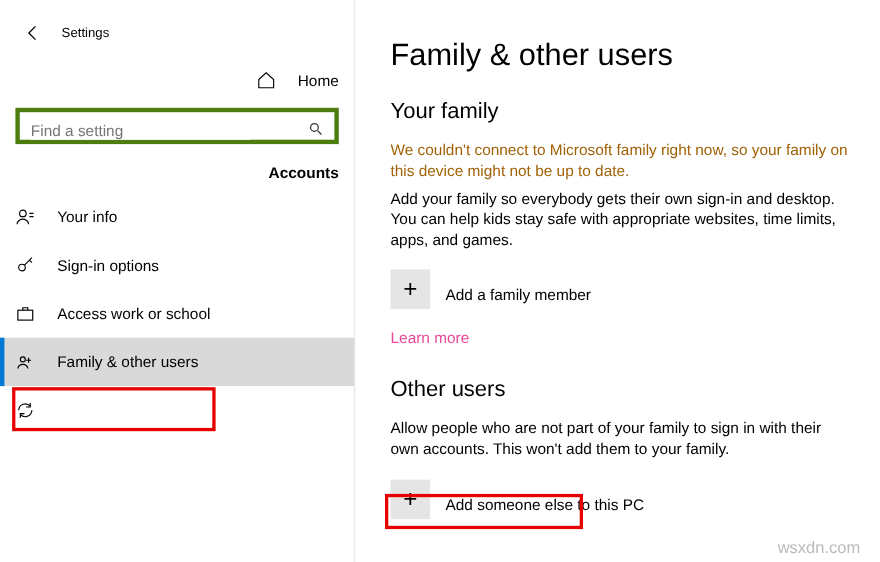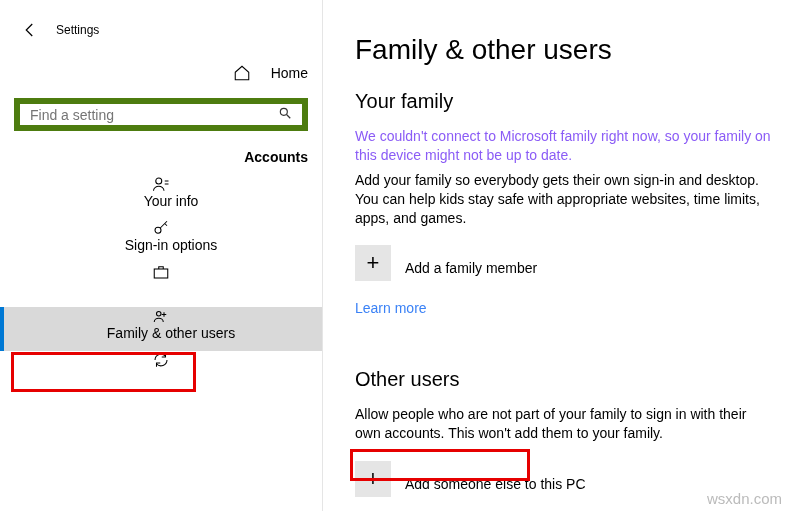--- a/index.html
+++ b/index.html
@@ -5,42 +5,42 @@
   * { box-sizing: border-box; margin: 0; padding: 0; font-family: "Segoe UI", Arial, sans-serif; }
   body { width: 800px; height: 511px; background: #fff; overflow: hidden; color: #000; position: relative; }
   .layout { display: flex; width: 100%; height: 100%; }
   .sidebar { width: 323px; height: 100%; border-right: 1px solid #e5e5e5; padding-top: 10px; }
   .header-row { display: flex; align-items: center; padding: 4px 14px 8px 14px; }
   .back-btn { width: 32px; height: 32px; display: flex; align-items: center; justify-content: center; font-size: 18px; }
   .app-title { font-size: 12px; margin-left: 10px; }
   .home-row { display: flex; align-items: center; padding: 10px 14px; cursor: default; justify-content: flex-end; }
   .home-row .icon { width: 18px; display: inline-flex; justify-content: center; }
   .home-row .label { margin-left: 20px; font-size: 14px; }
-  .search-wrap { margin: 6px 14px 18px 14px; border: 6px solid #4d7c0f; height: 33px; display: flex; align-items: center; padding: 0 10px; justify-content: space-between; }
+  .search-wrap { margin: 6px 14px 18px 14px; border: 4px solid #4d7c0f; height: 33px; display: flex; align-items: flex-end; padding: 0 10px; justify-content: space-between; }
   .search-wrap input { border: none; outline: none; font-size: 14px; width: 200px; font-family: inherit; }
   .search-wrap .search-icon { font-size: 14px; color: #333; }
   .section-label { font-size: 14px; font-weight: 600; padding: 0 14px 10px 14px; text-align: right; }
-  .nav-item { display: flex; align-items: center; height: 44px; padding: 0 14px; cursor: default; position: relative; flex-direction: column; }
+  .nav-item { display: flex; align-items: center; height: 44px; padding: 0 14px; cursor: default; position: relative; }
   .nav-item .icon { width: 18px; display: inline-flex; justify-content: center; }
   .nav-item .label { margin-left: 20px; font-size: 14px; }
   .nav-item.selected { background: #d9d9d9; }
   .nav-item.selected::before { content: ""; position: absolute; left: 0; top: 0; bottom: 0; width: 4px; background: #0078d4; }
   .nav-item svg { width: 18px; height: 18px; stroke: #000; fill: none; stroke-width: 1.4; }
   .home-row svg { width: 18px; height: 18px; stroke: #000; fill: none; stroke-width: 1.4; }
   .red-box-nav { position: absolute; border: 3px solid #e60000; pointer-events: none; }
 
   .content { flex: 1; padding: 34px 28px 0 32px; overflow: hidden; }
   .page-title { font-size: 28px; font-weight: 400; margin-bottom: 24px; }
   .sub-head { font-size: 20px; font-weight: 400; margin-bottom: 14px; }
-  .err-text { color: #8b5cf6; font-size: 14px; line-height: 1.35; margin-bottom: 6px; }
+  .err-text { color: #a16207; font-size: 14px; line-height: 1.35; margin-bottom: 6px; }
   .body-text { font-size: 14px; line-height: 1.35; margin-bottom: 18px; }
   .add-row { display: flex; align-items: center; margin-bottom: 18px; }
   .plus-box { width: 36px; height: 36px; background: #e5e5e5; display: flex; align-items: center; justify-content: center; font-size: 22px; font-weight: 300; margin-right: 14px; }
   .add-label { font-size: 14px; margin-top: 10px; }
-  .link { color: #3b82f6; font-size: 14px; margin-bottom: 52px; display: inline-block; }
+  .link { color: #ec4899; font-size: 14px; margin-bottom: 28px; display: inline-block; }
   .red-box-content { position: absolute; border: 3px solid #e60000; pointer-events: none; }
   .watermark { position: absolute; right: 18px; bottom: 4px; font-size: 15px; color: #bbb; }
 </style>
 </head>
 <body>
 
 <div class="layout">
   <div class="sidebar">
     <div class="header-row">
       <div class="back-btn">
@@ -94,20 +94,21 @@
       <span class="label">Sign-in options</span>
     </div>
 
     <div class="nav-item">
       <span class="icon">
         <svg viewBox="0 0 24 24">
             <rect x="3" y="8" width="18" height="12"></rect>
             <path d="M9 8V5h6v3"></path>
           </svg>
       </span>
+      <span class="label">Access work or school</span>
     </div>
 
     <div class="nav-item selected">
       <span class="icon">
         <svg viewBox="0 0 24 24">
             <circle cx="9" cy="9" r="3"></circle>
             <path d="M3 20c0-3 3-5 6-5s6 2 6 5"></path>
             <path d="M16 7v6M13 10h6"></path>
           </svg>
       </span>

